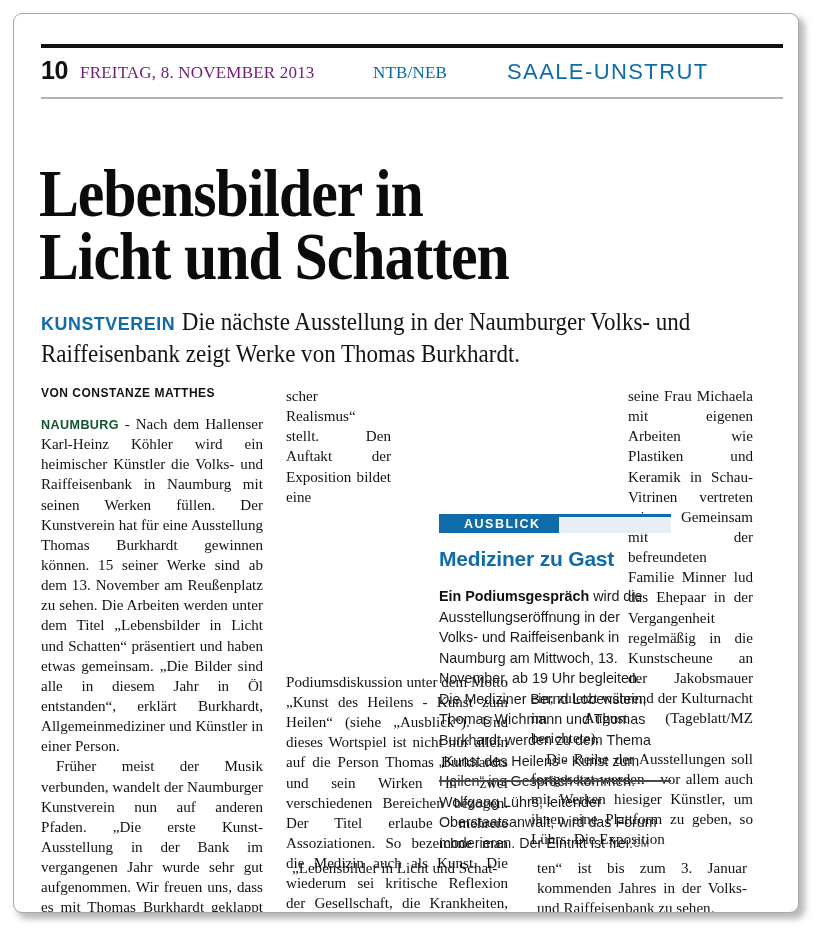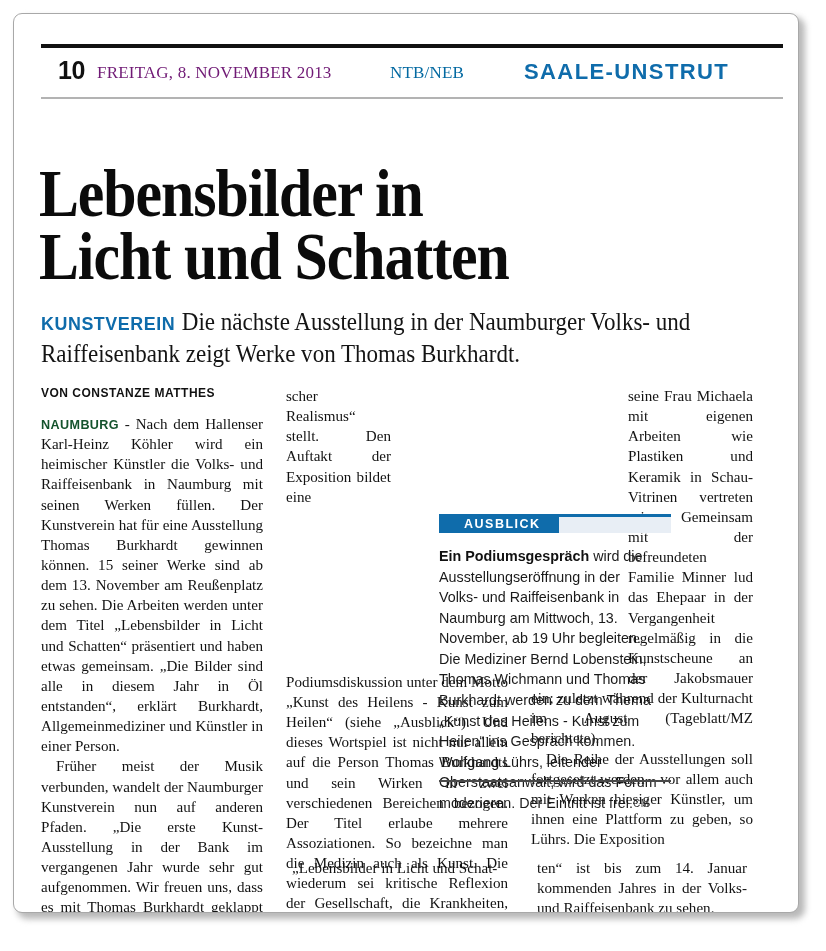--- a/index.html
+++ b/index.html
@@ -52,21 +52,20 @@
     width: 742px;
     height: 4px;
     background: #111111;
   }
   .masthead {
     position: absolute;
     left: 27px;
     top: 45px;
     width: 742px;
     height: 33px;
-    margin-left: 17px;
   }
   .page-number {
     position: absolute;
     left: 0;
     top: -3px;
     font-family: "Liberation Sans", sans-serif;
     font-weight: bold;
     font-size: 25px;
     letter-spacing: -0.5px;
     color: #111111;
@@ -89,21 +88,21 @@
     font-size: 17px;
     letter-spacing: 0.2px;
     color: #0369a1;
     white-space: nowrap;
   }
   .masthead-section {
     position: absolute;
     left: 466px;
     top: 0px;
     font-family: "Liberation Sans", sans-serif;
-    font-weight: bold;
+    font-weight: normal;
     font-size: 22px;
     letter-spacing: 1.4px;
     color: #0f6cab;
     white-space: nowrap;
   }
   .rule-under-masthead {
     position: absolute;
     left: 27px;
     top: 83px;
     width: 742px;
@@ -359,29 +358,30 @@
       <p>Die Reihe der Ausstellungen soll fortgesetzt werden - vor allem auch mit Werken hiesiger Künstler, um ihnen eine Plattform zu geben, so Lührs. Die Exposition</p>
     </div>
 
     <div class="ausblick">
       <div class="ausblick-band">
         <div class="band-left"></div>
         <div class="band-right"></div>
         <div class="band-rule"></div>
         <div class="band-label">AUSBLICK</div>
       </div>
+      <div class="ausblick-title">Mediziner zu Gast</div>
       <div class="ausblick-body"><b>Ein Podiumsgespräch</b><span> wird die Ausstellungseröffnung in der Volks- und Raiffeisenbank in Naumburg am Mittwoch, 13. November, ab 19 Uhr begleiten. Die Mediziner Bernd Lobenstein, Thomas Wichmann und Thomas Burkhardt werden zu dem Thema „Kunst des Heilens - Kunst zum Heilen“ ins Gespräch kommen. Wolfgang Lührs, leitender Oberstaatsanwalt, wird das Forum moderieren. Der Eintritt ist frei.</span><span class="ausblick-sig">CM</span></div>
       <div class="ausblick-rule"></div>
     </div>
 
   </div>
 
   <div class="tail">
     <div class="tail-col tail2">
       <p>„Lebensbilder in Licht und Schat-</p>
     </div>
     <div class="tail-col tail3">
-      <p>ten“ ist bis zum 14. Januar kommenden Jahres in der Volks- und Raiffeisenbank zu sehen.</p>
+      <p>ten“ ist bis zum 3. Januar kommenden Jahres in der Volks- und Raiffeisenbank zu sehen.</p>
     </div>
   </div>
 
 </div>
 </div>
 
 </body></html>

